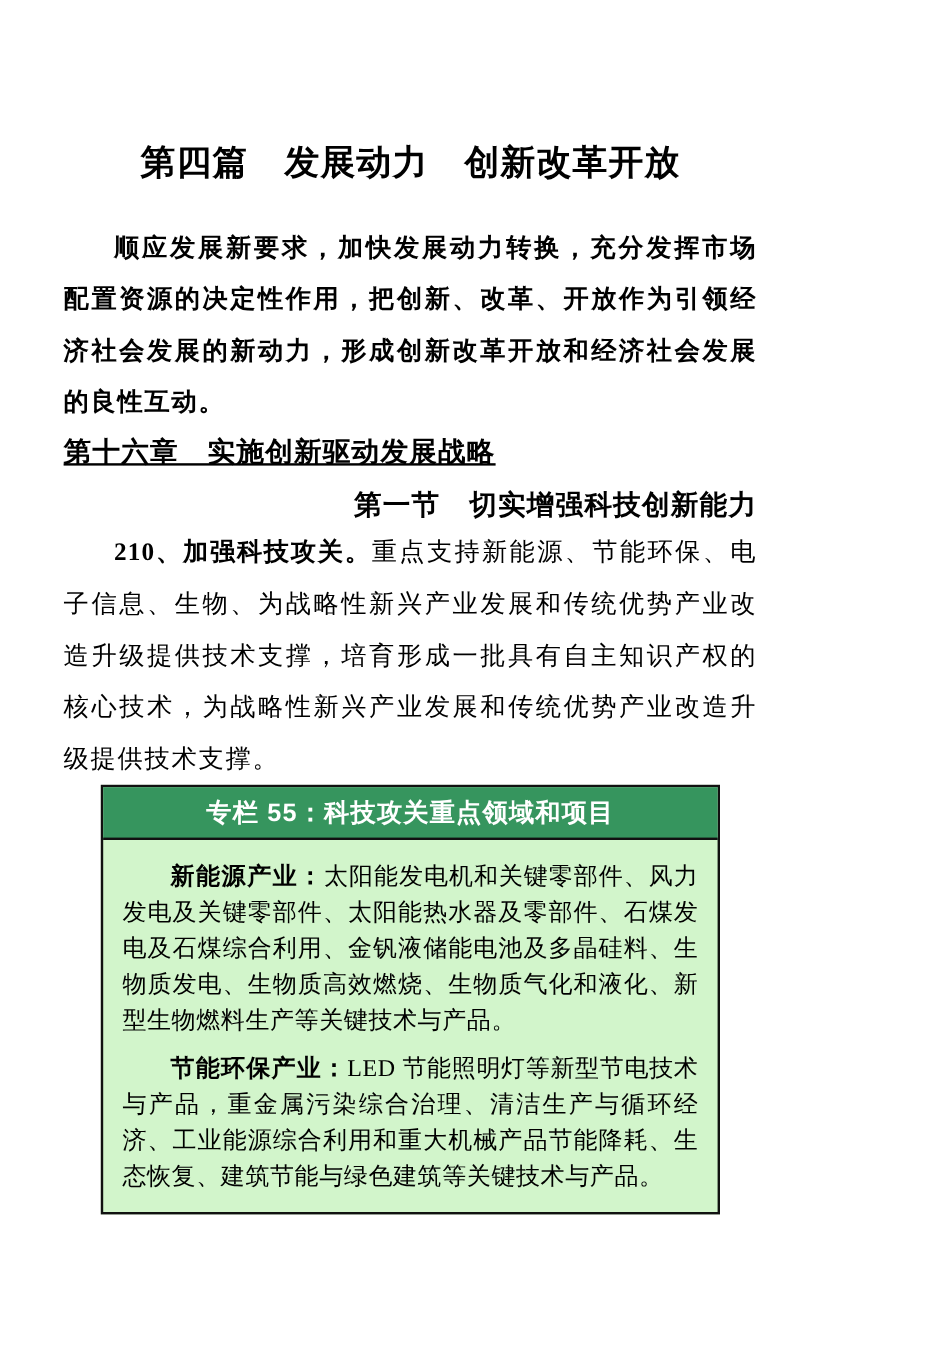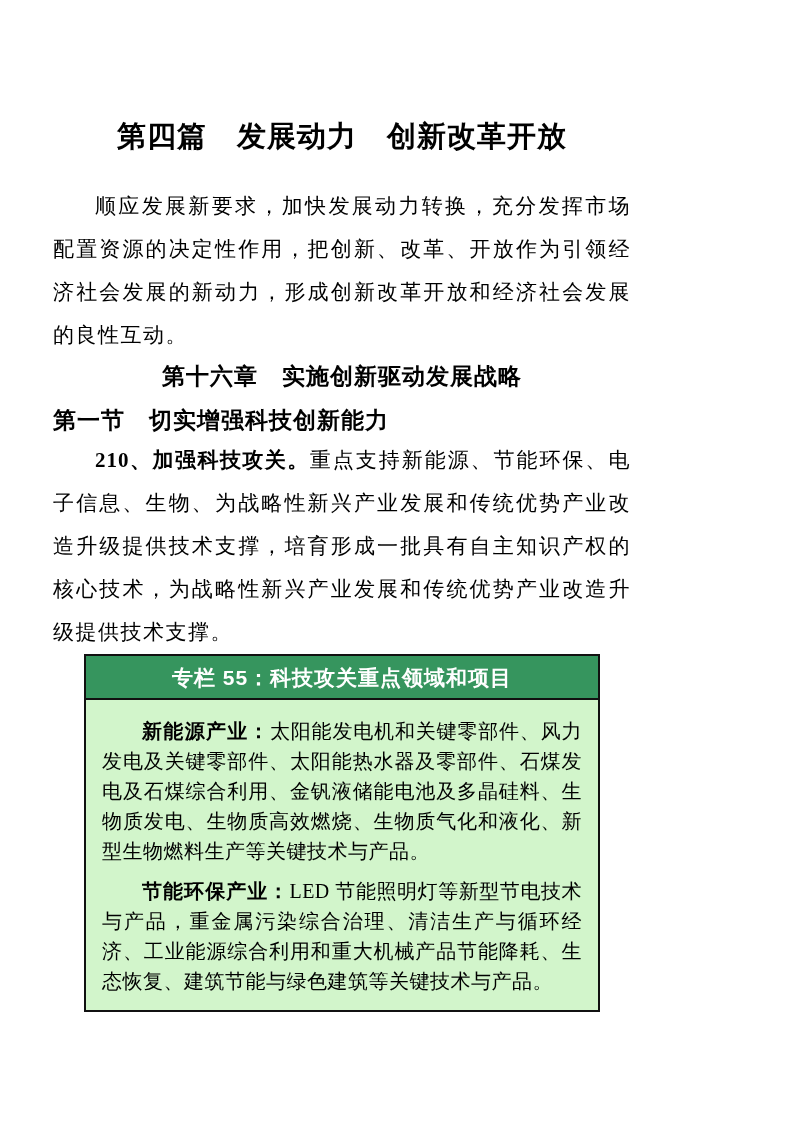--- a/index.html
+++ b/index.html
@@ -34,36 +34,36 @@
     letter-spacing:1px;
   }
   .body-para{
     margin:0;
     font-size:21px;
     line-height:43px;
     text-align:justify;
     text-indent:2em;
     letter-spacing:1.5px;
   }
-  .intro{margin-top:31px;}
+  .intro{margin-top:31px;font-weight:bold;}
   .chapter-title{
     margin:2px 0 0;
     font-size:23px;
     line-height:34px;
     font-weight:bold;
-    text-align:center;
     font-family:"Liberation Sans", sans-serif;
     letter-spacing:1px;
+    text-decoration:underline;
   }
   .section-title{
     margin:10px 0 0;
     font-size:23px;
     line-height:36px;
     font-weight:bold;
-    text-align:left;
+    text-align:right;
     letter-spacing:1px;
   }
   .targets{margin-top:17px;}
   .measure{margin-top:0;}
   .measure b{letter-spacing:1px;}
   .feature-box{
     width:516px;
     margin:0 auto;
     border:2px solid var(--box-border);
     background:var(--box-body-bg);

